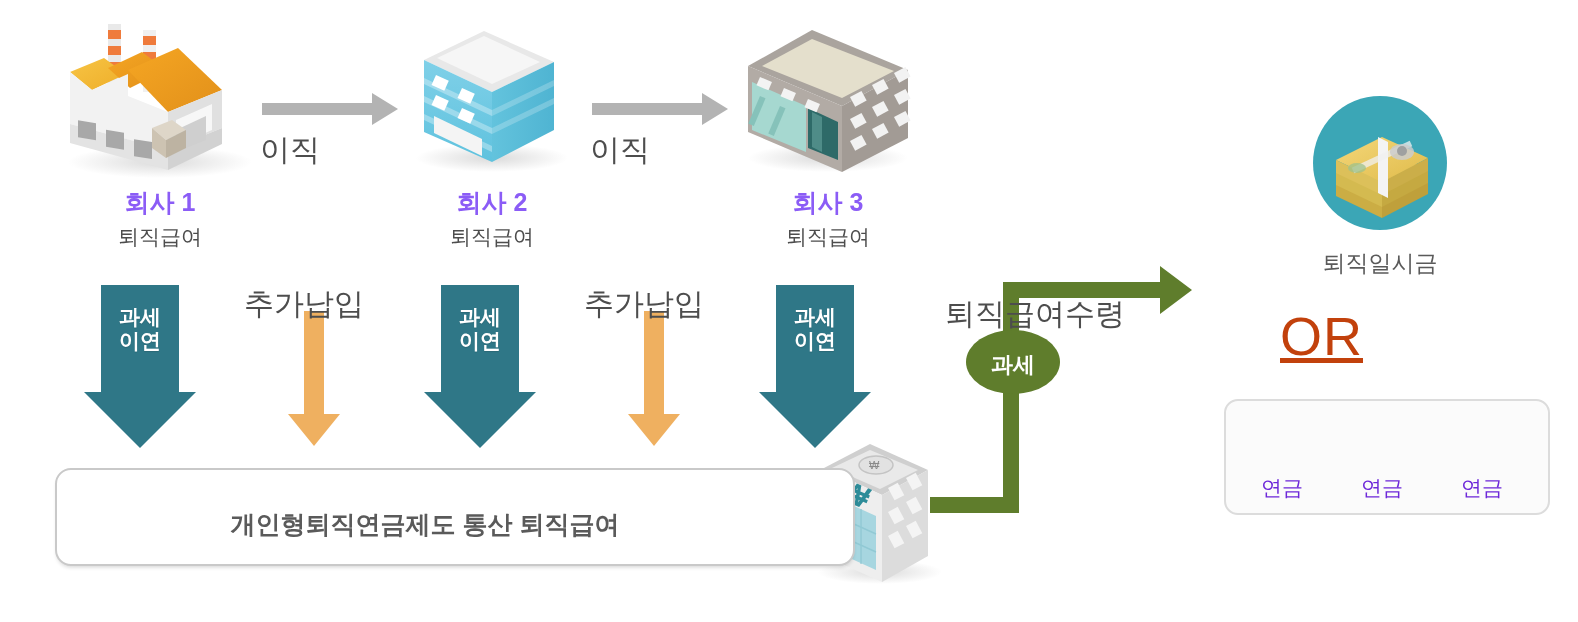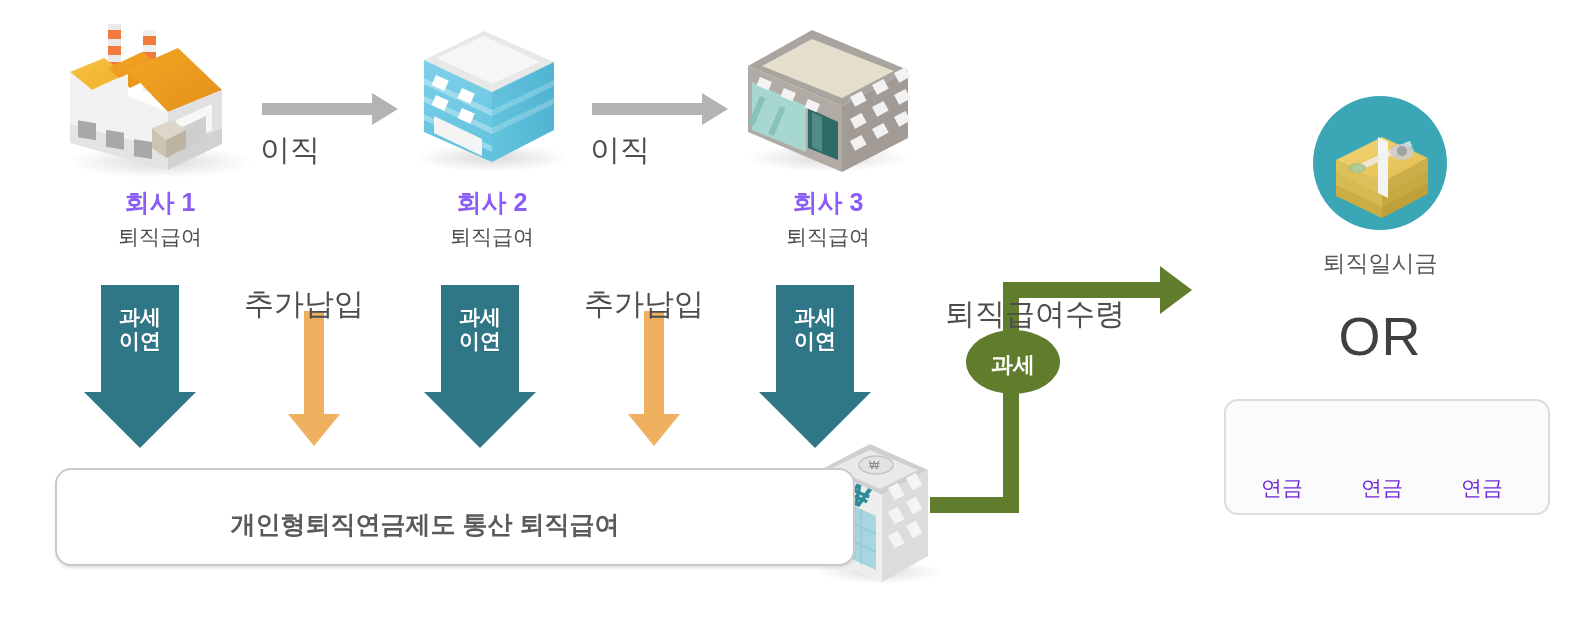--- a/index.html
+++ b/index.html
@@ -45,24 +45,25 @@
   }
   .pool-label {
     font-size: 25px;
     font-weight: bold;
     color: #5a5a5a;
     text-align: center;
     white-space: nowrap;
   }
   .or-text {
     font-size: 54px;
-    color: #404040;
-    text-align: center;
+    color: #c2410c;
+    text-align: left;
     white-space: nowrap;
     letter-spacing: 1px;
+    text-decoration: underline;
   }
   .lump-label {
     font-size: 23px;
     color: #5a5a5a;
     text-align: center;
     white-space: nowrap;
   }
   .pension-label {
     font-size: 21px;
     color: #6d28d9;

